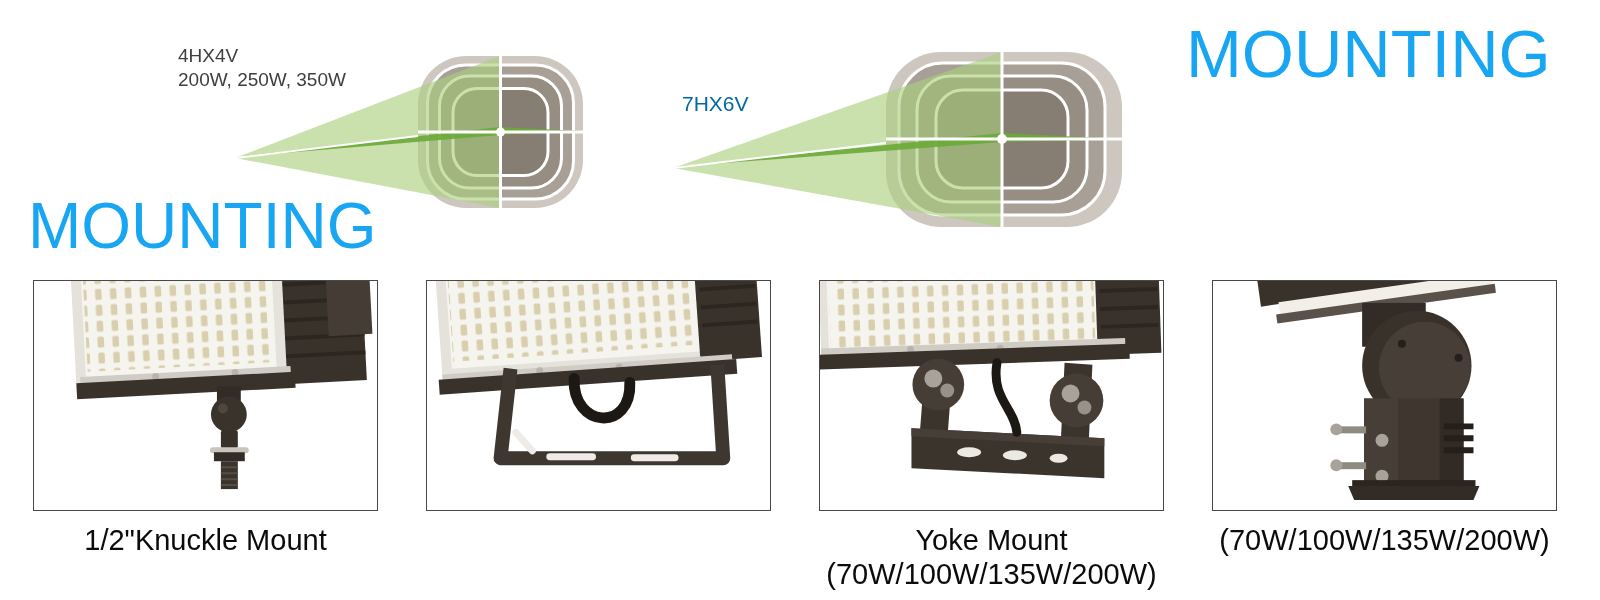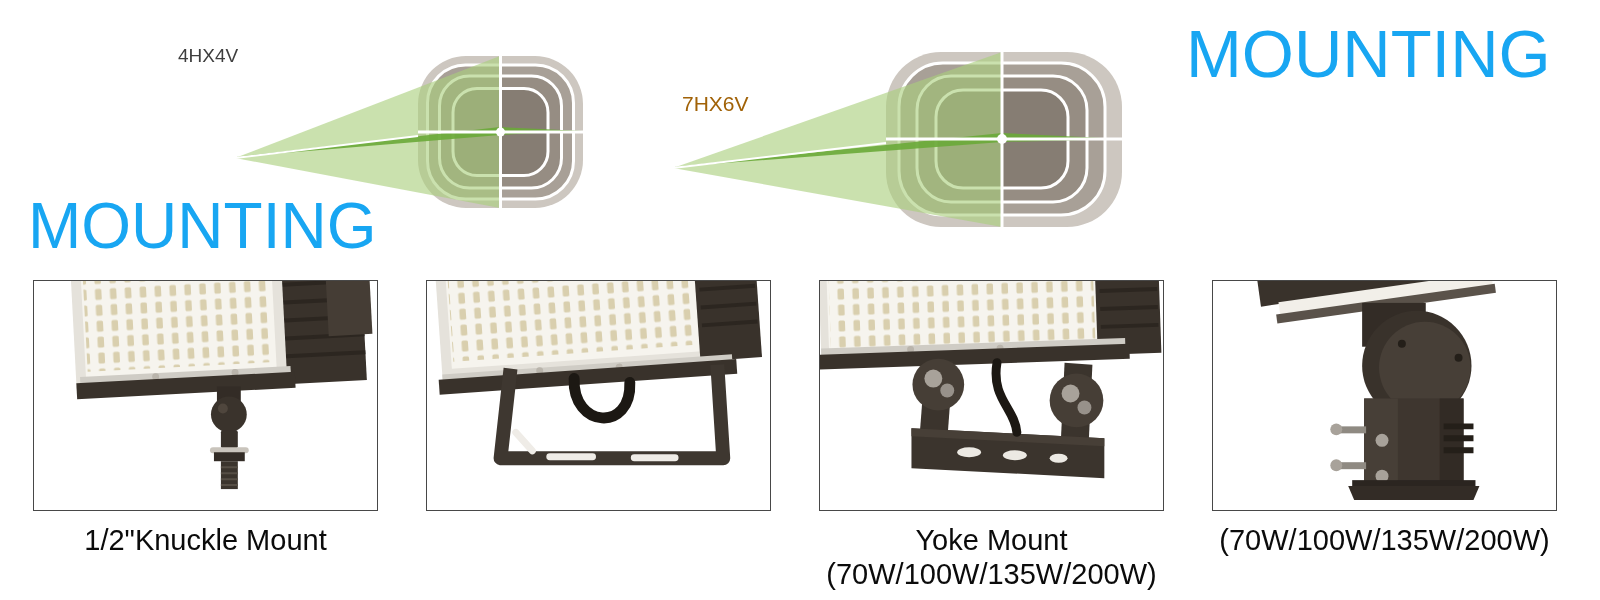--- a/index.html
+++ b/index.html
@@ -7,21 +7,21 @@
     position:relative;width:1600px;height:600px;background:#fff;overflow:hidden;
     font-family:"Liberation Sans","DejaVu Sans",sans-serif;
   }
   .beam-svg{position:absolute;left:0;top:0;width:1600px;height:270px;}
   .beam-note{
     position:absolute;left:178px;top:44px;
     font-size:19px;line-height:24px;color:#3e3e3e;
   }
   .beam-label-wide{
     position:absolute;left:682px;top:92px;
-    font-size:21px;color:#a16207;
+    font-size:21px;color:#0369a1;
   }
   .title{
     position:absolute;margin:0;font-weight:400;line-height:1;
     color:var(--accent-blue,#18a6f2);letter-spacing:0;
   }
   .title-right{left:1186px;top:20px;font-size:67px;}
   .title-left{left:28px;top:194px;font-size:64px;}
   .mounts-row{
     position:absolute;left:33px;top:280px;width:1524px;
     display:flex;justify-content:space-between;
@@ -87,20 +87,21 @@
     </g>
     <g>
       <line class="xline" x1="886" y1="139" x2="1122" y2="139" stroke-width="3"></line>
       <line class="xline" x1="1002" y1="52" x2="1002" y2="227" stroke-width="3"></line>
       <circle cx="1002" cy="139" r="5" fill="#fff"></circle>
     </g>
   </svg>
 
   <div class="beam-note">
     <div>4HX4V</div>
+    <div>200W, 250W, 350W</div>
   </div>
   <div class="beam-label-wide">7HX6V</div>
 
   <h1 class="title title-right">MOUNTING</h1>
   <h1 class="title title-left">MOUNTING</h1>
 
   <div class="mounts-row">
 
     <figure class="mount">
       <div class="mount-photo">

